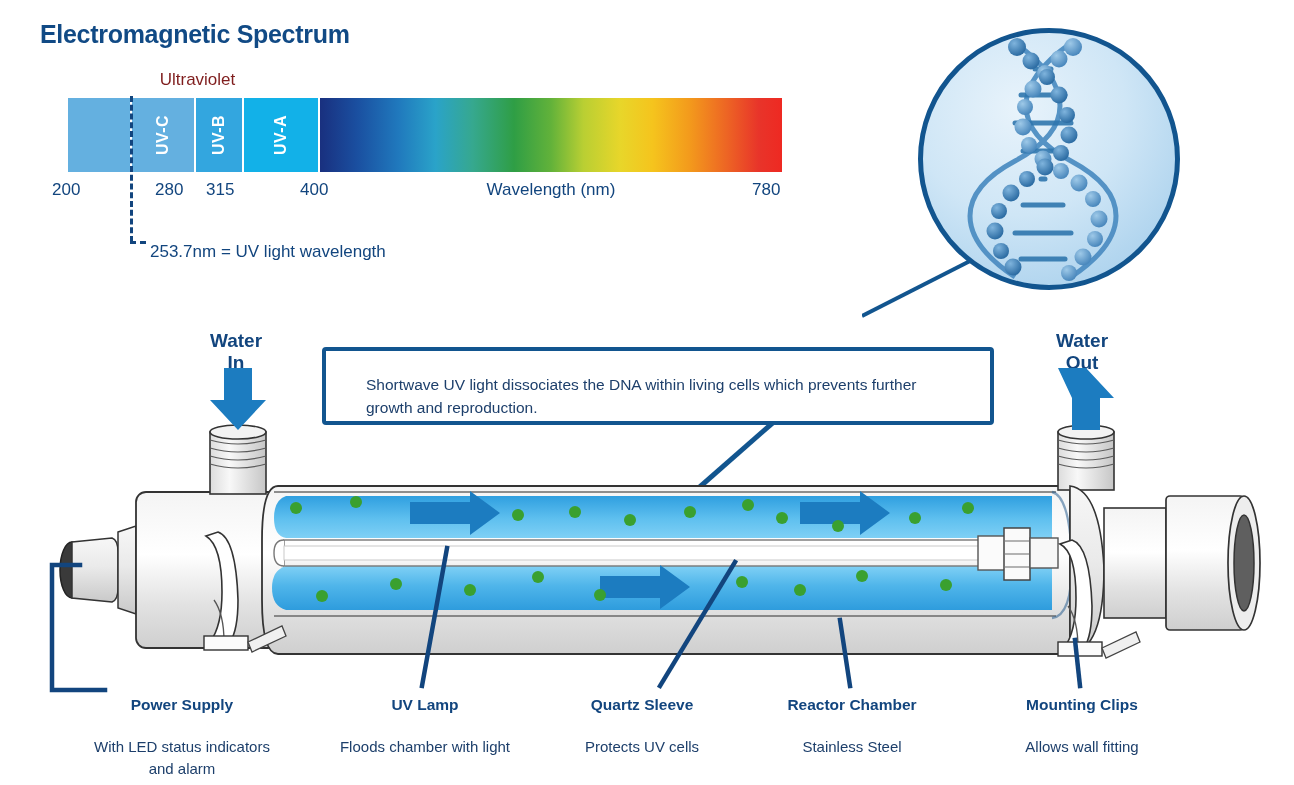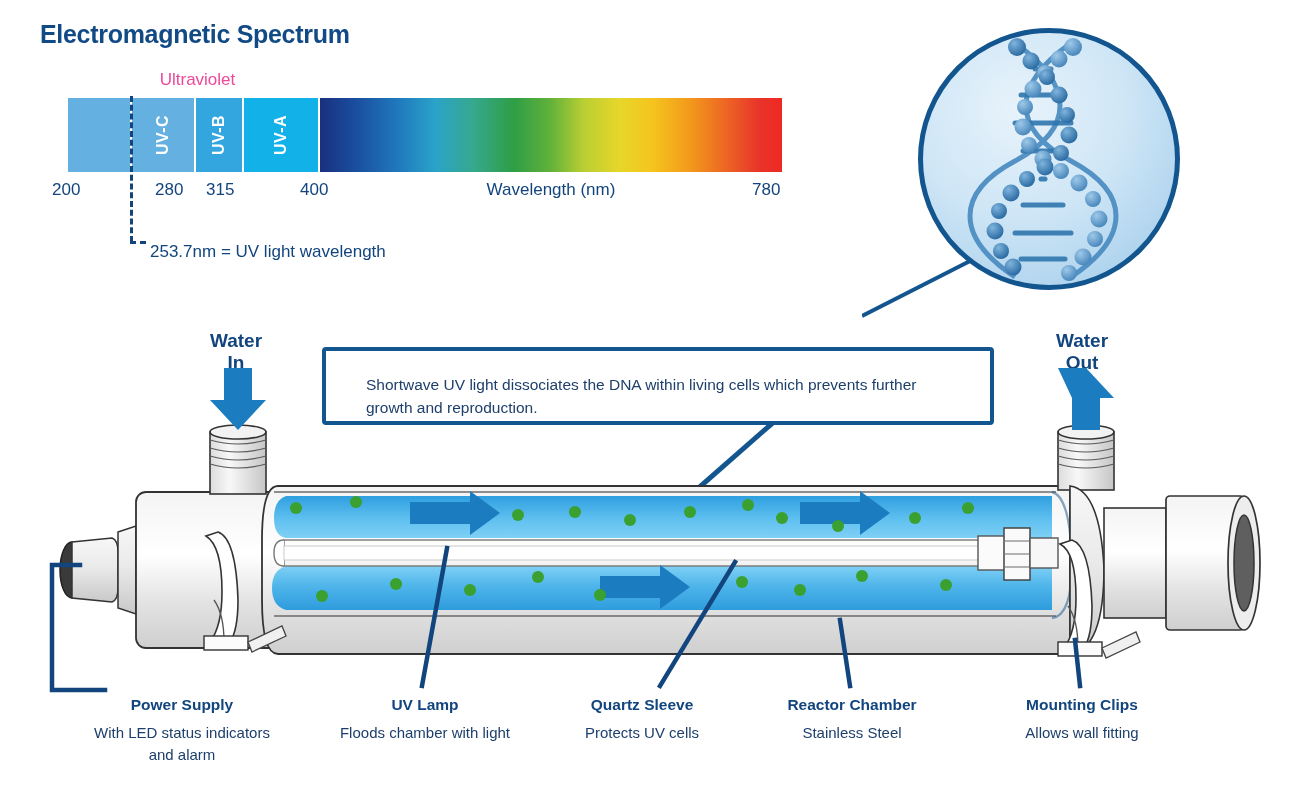--- a/index.html
+++ b/index.html
@@ -16,21 +16,21 @@
   
   #title {
     left: 40px; top: 20px;
     font-size: 25px; font-weight: bold;
     color: #114a85; letter-spacing: -0.3px;
   }
 
   
   #uv-heading {
     left: 70px; top: 70px; width: 255px;
-    text-align: center; font-size: 17px; color: #ec4899;
+    text-align: center; font-size: 17px; color: #7f1d1d;
   }
   #vis-heading {
     left: 320px; top: 70px; width: 462px;
     text-align: center; font-size: 17px; color: #12457e; margin-top: 34px;
   }
 
   #spectrum-bar { left: 68px; top: 98px; width: 714px; height: 74px; }
   .band { position: absolute; top: 0; height: 74px; }
   .band-label {
     position: absolute; left: 50%; top: 50%;
@@ -103,21 +103,21 @@
   #water-in-label { left: 186px; top: 330px; width: 100px; }
   #water-out-label { left: 1032px; top: 330px; width: 100px; }
 
   
   #device { left: 0; top: 300px; width: 1294px; height: 400px; }
 
   
   .caption { text-align: center; font-size: 15px; color: #1d3f6b; line-height: 1.45; }
   .caption .cap-title {
     display: block; font-weight: bold; color: #12457e;
-    font-size: 15.5px; margin-bottom: 6px;
+    font-size: 15.5px; margin-bottom: 20px;
   }
   #cap-power  { left: 92px;  top: 694px; width: 180px; }
   #cap-lamp   { left: 330px; top: 694px; width: 190px; }
   #cap-quartz { left: 552px; top: 694px; width: 180px; }
   #cap-reactor{ left: 762px; top: 694px; width: 180px; }
   #cap-clips  { left: 992px; top: 694px; width: 180px; }
 
   #leaders { left: 0; top: 0; width: 1294px; height: 785px; pointer-events: none; }
 </style>
 </head>

